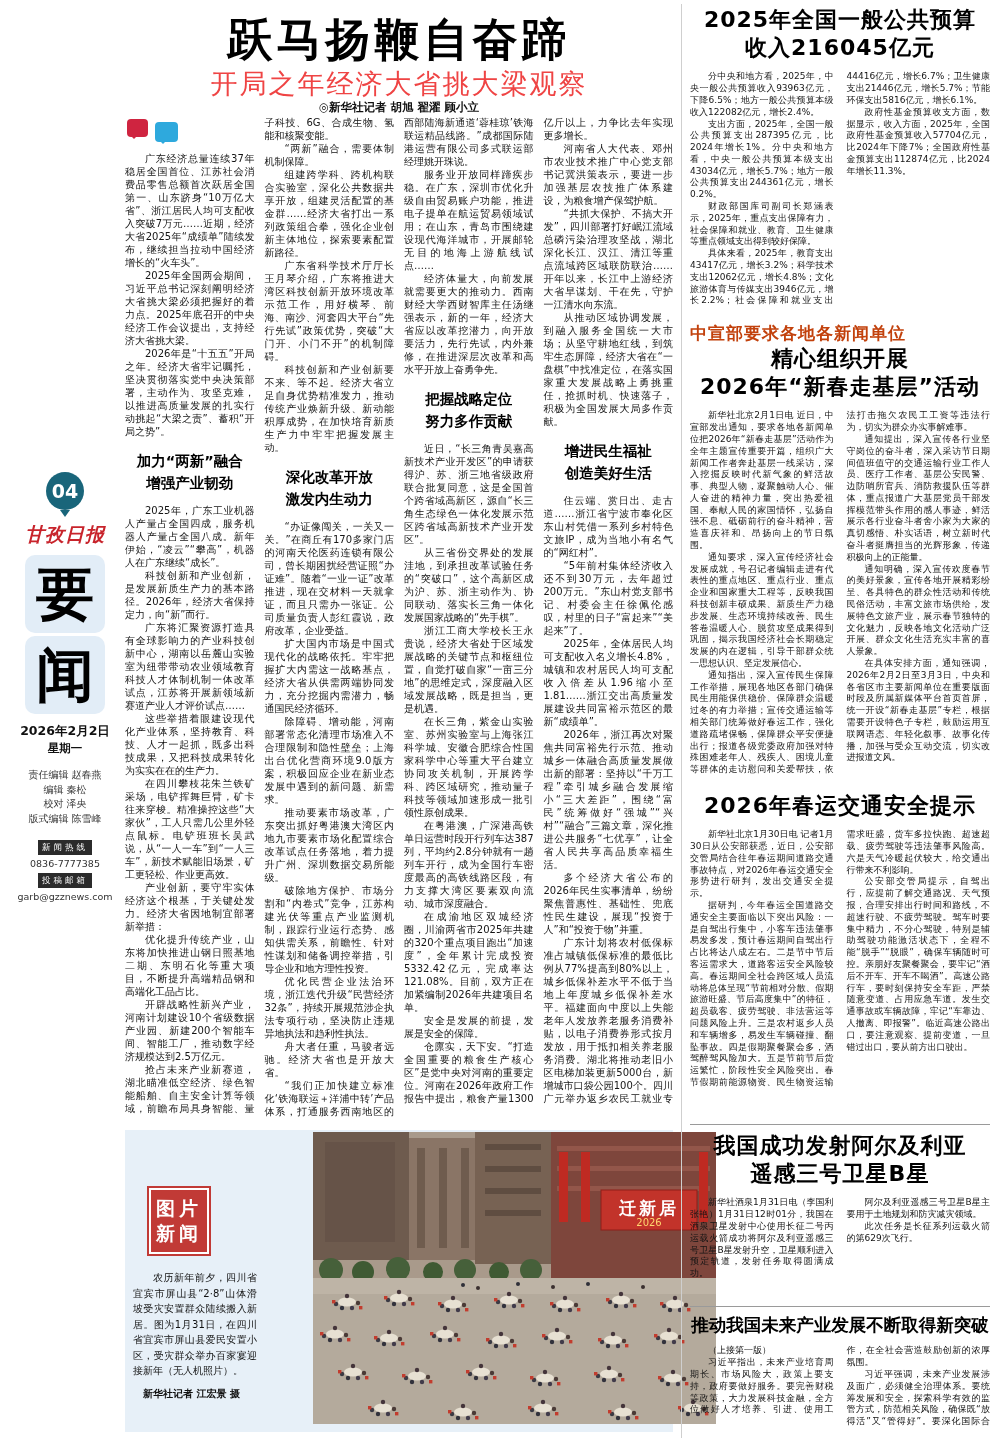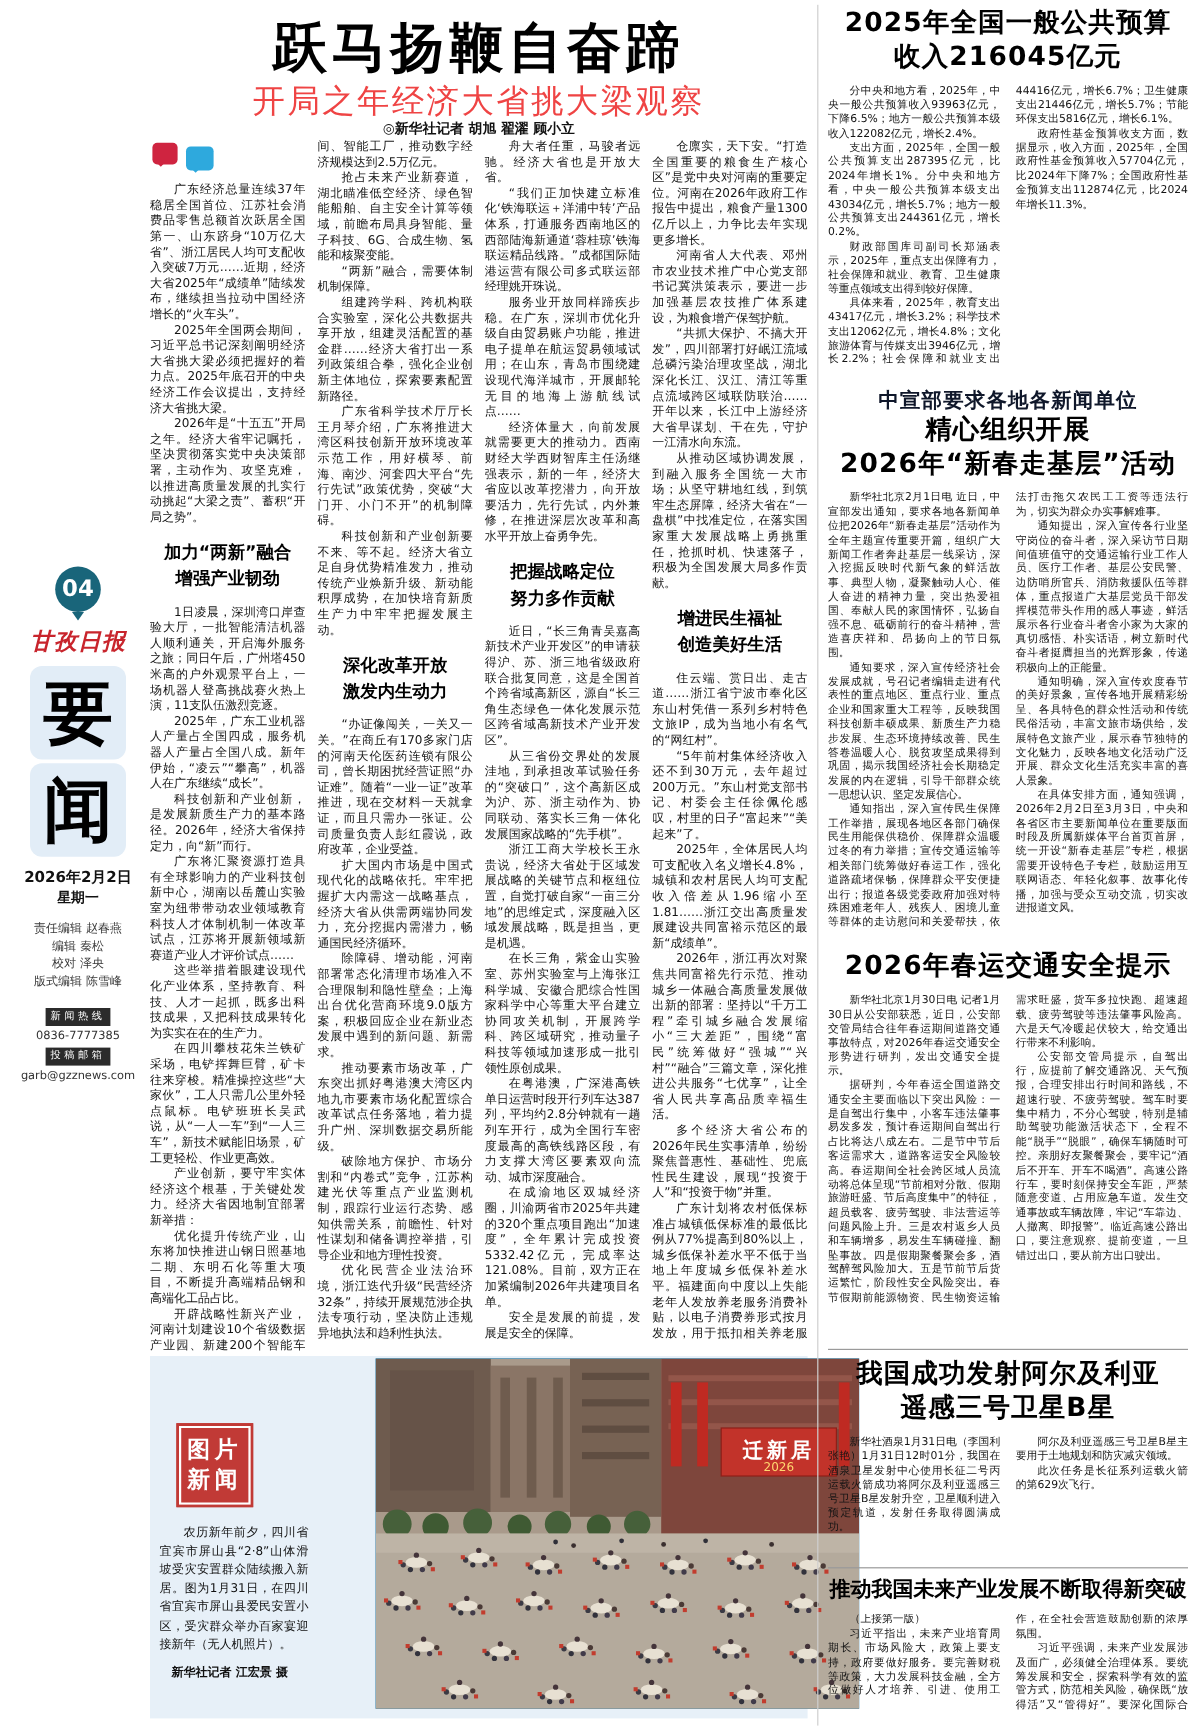--- a/index.html
+++ b/index.html
@@ -64,21 +64,21 @@
   .right-col{position:absolute;left:690px;top:0;width:300px;height:1442px;}
   .rule{position:absolute;left:0;width:300px;border-top:1px solid #9a9a9a;}
   .rule.r1{top:1124px;}
   .rule.r2{top:1306px;}
   .right-article{position:absolute;left:0;width:300px;}
   .right-article:nth-of-type(1){top:6px;}
   .right-article:nth-of-type(2){top:322px;}
   .right-article:nth-of-type(3){top:792px;}
   .right-article:nth-of-type(4){top:1132px;}
   .right-article:nth-of-type(5){top:1314px;}
-  .ra-kicker{font-size:17px;font-weight:800;text-align:center;letter-spacing:1px;color:#0f172a;}
+  .ra-kicker{font-size:17px;font-weight:800;text-align:left;letter-spacing:1px;color:#c2410c;}
   .ra-title{font-size:22px;font-weight:800;text-align:center;line-height:1.28;letter-spacing:1px;color:#000;}
   .right-article:nth-of-type(5) .ra-title{font-size:17.5px;letter-spacing:0;}
   .ra-body{margin-top:9px;column-count:2;column-gap:13px;column-fill:auto;overflow:hidden;
             font-size:9px;line-height:11.8px;text-align:justify;color:#141414;}
   .ra-body .para{margin:0;text-indent:2em;}
   .right-article:nth-of-type(1) .ra-body{height:240px;}
   .right-article:nth-of-type(2) .ra-body{height:368px;}
   .right-article:nth-of-type(3) .ra-body{height:264px;}
   .right-article:nth-of-type(4) .ra-body{height:106px;}
   .right-article:nth-of-type(5) .ra-body{height:92px;}
@@ -117,21 +117,20 @@
 
     <div class="article-flow">
       <div class="bubbles">
         <span class="bubble red"></span>
         <span class="bubble blue"></span>
       </div>
     <p class="para">广东经济总量连续37年稳居全国首位、江苏社会消费品零售总额首次跃居全国第一、山东跻身“10万亿大省”、浙江居民人均可支配收入突破7万元……近期，经济大省2025年“成绩单”陆续发布，继续担当拉动中国经济增长的“火车头”。</p>
         <p class="para">2025年全国两会期间，习近平总书记深刻阐明经济大省挑大梁必须把握好的着力点。2025年底召开的中央经济工作会议提出，支持经济大省挑大梁。</p>
         <p class="para">2026年是“十五五”开局之年。经济大省牢记嘱托，坚决贯彻落实党中央决策部署，主动作为、攻坚克难，以推进高质量发展的扎实行动挑起“大梁之责”、蓄积“开局之势”。</p>
         <div class="flow-subhead">加力“两新”融合<br>增强产业韧劲</div>
-        <p class="para">1日凌晨，深圳湾口岸查验大厅，一批智能清洁机器人顺利通关，开启海外服务之旅；同日午后，广州塔450米高的户外观景平台上，一场机器人登高挑战赛火热上演，11支队伍激烈竞逐。</p>
         <p class="para">2025年，广东工业机器人产量占全国四成，服务机器人产量占全国八成。新年伊始，“凌云”“攀高”，机器人在广东继续“成长”。</p>
         <p class="para">科技创新和产业创新，是发展新质生产力的基本路径。2026年，经济大省保持定力，向“新”而行。</p>
         <p class="para">广东将汇聚资源打造具有全球影响力的产业科技创新中心，湖南以岳麓山实验室为纽带带动农业领域教育科技人才体制机制一体改革试点，江苏将开展新领域新赛道产业人才评价试点……</p>
         <p class="para">这些举措着眼建设现代化产业体系，坚持教育、科技、人才一起抓，既多出科技成果，又把科技成果转化为实实在在的生产力。</p>
         <p class="para">在四川攀枝花朱兰铁矿采场，电铲挥舞巨臂，矿卡往来穿梭。精准操控这些“大家伙”，工人只需几公里外轻点鼠标。电铲班班长吴武说，从“一人一车”到“一人三车”，新技术赋能旧场景，矿工更轻松、作业更高效。</p>
         <p class="para">产业创新，要守牢实体经济这个根基，于关键处发力。经济大省因地制宜部署新举措：</p>
         <p class="para">优化提升传统产业，山东将加快推进山钢日照基地二期、东明石化等重大项目，不断提升高端精品钢和高端化工品占比。</p>
         <p class="para">开辟战略性新兴产业，河南计划建设10个省级数据产业园、新建200个智能车间、智能工厂，推动数字经济规模达到2.5万亿元。</p>
         <p class="para">抢占未来产业新赛道，湖北瞄准低空经济、绿色智能船舶、自主安全计算等领域，前瞻布局具身智能、量子科技、6G、合成生物、氢能和核聚变能。</p>
         <p class="para">“两新”融合，需要体制机制保障。</p>

